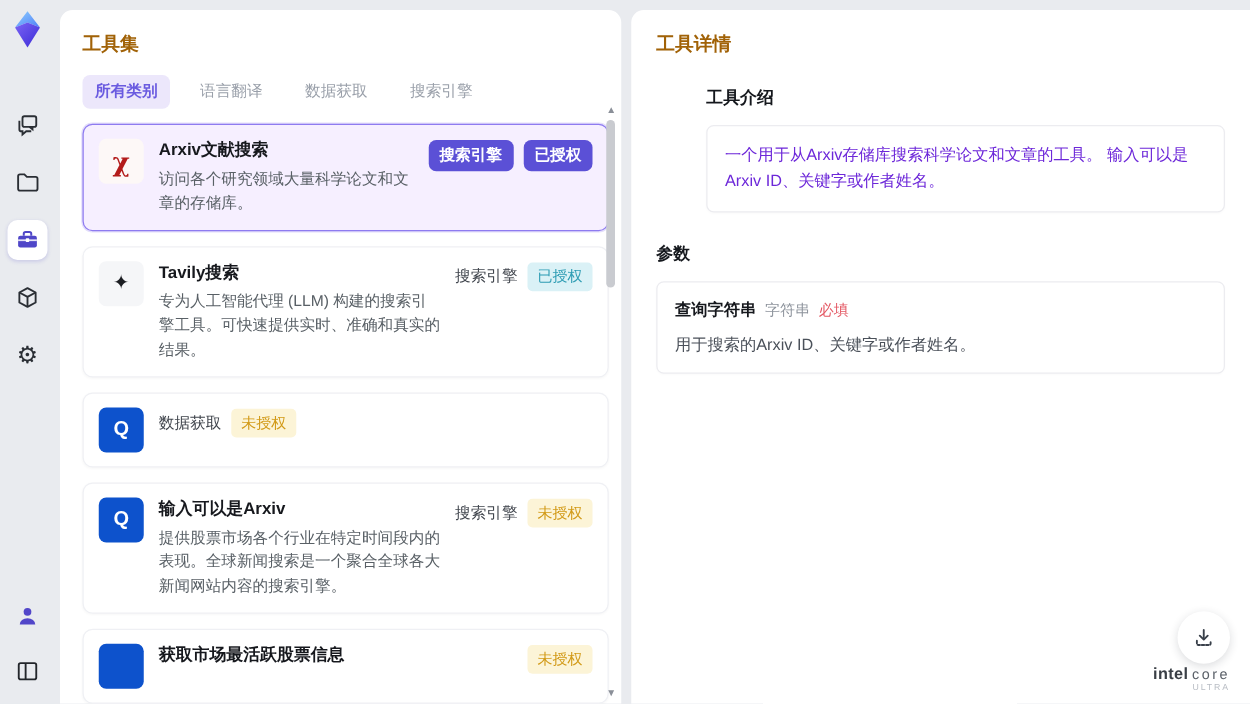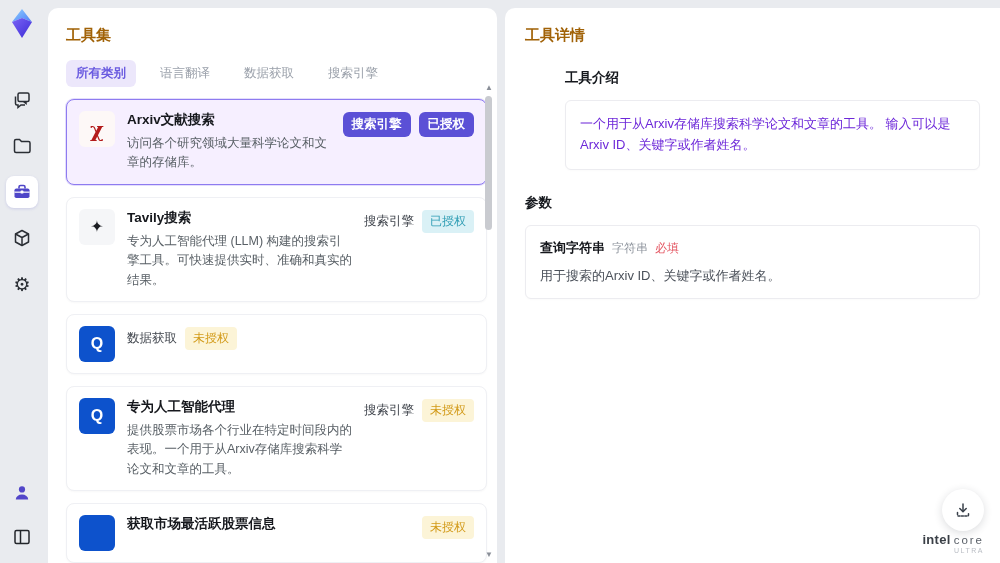--- a/index.html
+++ b/index.html
@@ -218,22 +218,22 @@
       <span class="t-cat">数据获取</span>
       <span class="t-auth auth-no">未授权</span>
     </div>
   </div>
 
   <div class="tool-item">
     <div class="tile tile-appq">
           <span class="tile-glyph">Q</span>
         </div>
     <div class="t-main">
-      <div class="t-name">专为人工智能代理</div>
-      <div class="t-desc">提供股票市场各个行业在特定时间段内的表现。一个用于从Arxiv存储库搜索科学论文和文章的工具。</div>
+      <div class="t-name">输入可以是Arxiv</div>
+      <div class="t-desc">提供股票市场各个行业在特定时间段内的表现。全球新闻搜索是一个聚合全球各大新闻网站内容的搜索引擎。</div>
     </div>
     <div class="t-side">
       <span class="t-cat">搜索引擎</span>
       <span class="t-auth auth-no">未授权</span>
     </div>
   </div>
 
   <div class="tool-item">
     <div class="tile tile-appq"></div>
     <div class="t-main">

